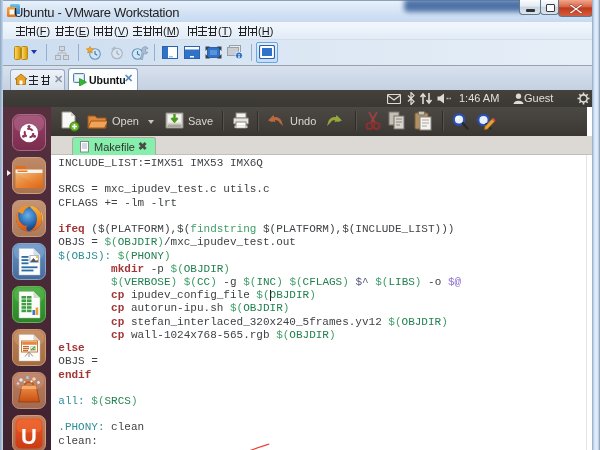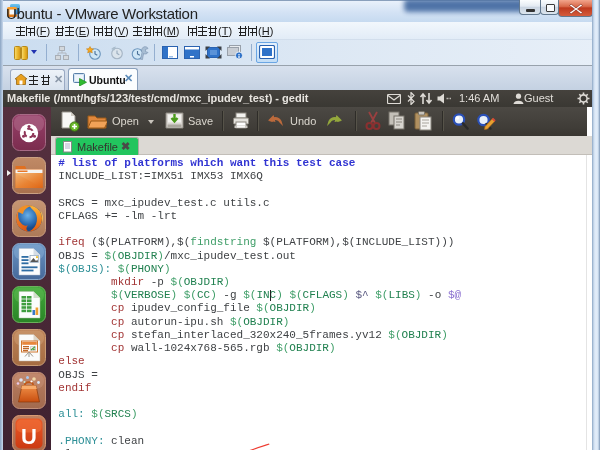--- a/index.html
+++ b/index.html
@@ -1,20 +1,20 @@
 <!DOCTYPE html>
 <html><head><meta charset="utf-8">
 <style>
 html,body{margin:0;padding:0}
 #win{position:relative;width:600px;height:450px;overflow:hidden;background:#e8eef6;font-family:"Liberation Sans",sans-serif}
 .abs{position:absolute}
 
 #titlebar{left:0;top:0;width:600px;height:22px;background:linear-gradient(#e9f1fb,#d3e2f4 55%,#c6daf0);border-top:1px solid #8aa0bc;box-sizing:border-box}
 #blob{left:404px;top:-1px;width:122px;height:13px;background:#40679f;filter:blur(2.5px);opacity:.9;border-radius:4px}
-#title{left:6px;top:5px;font-size:15px;color:#222;letter-spacing:-0.3px}
+#title{left:14px;top:5px;font-size:13px;color:#222;letter-spacing:-0.3px}
 
 .cap{top:0;height:15px;border:1px solid #62788e;border-top:none;box-sizing:border-box;border-radius:0 0 4px 4px;background:linear-gradient(#fbfdfe 0%,#e3eaf2 45%,#c9d4e1 50%,#dce5ee 100%)}
 #bmin{left:519px;width:22px}
 #bmax{left:540px;width:19px}
 #bclose{left:558px;width:35px;height:17px;background:linear-gradient(#f2a58c 0%,#d96a4b 40%,#bf3a1e 50%,#d55c3c 100%)}
 #bmin i{position:absolute;left:6px;top:9px;width:9px;height:3px;background:#333;border-radius:1px}
 #bmax i{position:absolute;left:5px;top:4px;width:7px;height:6px;border:1.5px solid #3a3a3a;border-radius:1px;background:#f8fafc}
 #bclose svg{position:absolute;left:10px;top:3px}
 
 #menubar{left:1px;top:22px;width:598px;height:18px;background:linear-gradient(#f2f7fc,#e2ecf7);border-bottom:1px solid #d2deec;box-sizing:border-box;font-size:11px;color:#1a1a1a}
@@ -53,26 +53,26 @@
 #upanel .wt{position:absolute;left:4px;top:2px;font-size:11px;font-weight:bold;letter-spacing:0px}
 #upanel .ri{position:absolute;top:2px;font-size:11px;color:#e2dfda}
 
 #launcher{position:absolute;left:0;top:17px;width:48px;height:343px;background:linear-gradient(#56303f,#3f2230)}
 .tile{position:absolute;left:8.5px;width:34px;height:37px}
 
 #gtoolbar{position:absolute;left:48px;top:17px;width:536px;height:29px;background:linear-gradient(#4c4944,#403d38 70%,#393631)}
 .gtxt{position:absolute;top:8px;font-size:11px;color:#dbd7cf}
 .gsep{position:absolute;top:4px;width:1px;height:20px;background:#2e2c28;border-right:1px solid #565349}
 #gtabs{position:absolute;left:48px;top:46px;width:541px;height:19px;background:#dcd9d4;border-bottom:1px solid #c2beb8;box-sizing:border-box}
-#gtab{position:absolute;left:4px;top:1px;width:84px;height:18px;background:#22c55e;border:1px solid #aeaaa2;border-bottom:none;border-radius:3px 3px 0 0;box-sizing:border-box}
+#gtab{position:absolute;left:21px;top:1px;width:84px;height:18px;background:#86efac;border:1px solid #aeaaa2;border-bottom:none;border-radius:3px 3px 0 0;box-sizing:border-box}
 #gtab span{position:absolute;left:21px;top:3px;font-size:11px;color:#35332f}
 #textarea{position:absolute;left:48px;top:65px;width:541px;height:295px;background:#fff}
 #code{position:absolute;left:7.3px;top:2px;margin:0;font-family:"Liberation Mono",monospace;font-size:11px;line-height:13.22px;color:#3f4245;white-space:pre}
 .cm{color:#3134d2;font-weight:bold}
-.kw{color:#a23535;font-weight:normal}
+.kw{color:#a23535;font-weight:bold}
 .vg{color:#3f9e68}
 .vn{color:#20804f;font-weight:normal}
 .tg{color:#2d8f96}
 .pp{color:#8a6fd0}
 .ph{color:#55557d}
 </style></head>
 <body>
 <div id="win">
 
   <div class="abs" id="titlebar"></div>
@@ -201,21 +201,20 @@
         <rect x="2" y="3" width="8" height="6" fill="#eef4fa"></rect>
         <path d="M6.5 6.5 L13.5 10.25 L6.5 14 Z" fill="#2fbb2f" stroke="#1a8a1a" stroke-width="0.7"></path>
       </svg>
       <b>Ubuntu</b>
       <span class="tx" style="left:55px;color:#5a8ab8">✕</span>
     </div>
   </div>
 
   <div class="abs" id="vmscreen">
     <div id="upanel">
-      <span class="wt">Makefile (/mnt/hgfs/123/test/cmd/mxc_ipudev_test) - gedit</span>
       <svg class="abs" style="left:384px;top:4px" width="14" height="10">
         <rect x="0.5" y="0.5" width="13" height="9" rx="1" fill="none" stroke="#dedbd6" stroke-width="1.2"></rect>
         <path d="M1 1.5 L7 6 L13 1.5" fill="none" stroke="#dedbd6" stroke-width="1.2"></path>
       </svg>
       <svg class="abs" style="left:404px;top:2px" width="8" height="13">
         <path d="M1 3.5 L7 9.5 L4 12.5 L4 0.5 L7 3.5 L1 9.5" fill="none" stroke="#dedbd6" stroke-width="1.2"></path>
       </svg>
       <svg class="abs" style="left:416px;top:2px" width="14" height="13">
         <path d="M4 12 L4 2 M1.5 5 L4 2 L6.5 5" fill="none" stroke="#dedbd6" stroke-width="1.6"></path>
         <path d="M10 1 L10 11 M7.5 8 L10 11 L12.5 8" fill="none" stroke="#dedbd6" stroke-width="1.6"></path>
@@ -510,21 +509,21 @@
       <div id="gtab">
         <svg style="position:absolute;left:7px;top:3px" width="10" height="12">
             <rect x="0.5" y="0.5" width="8" height="10.5" fill="#fff" stroke="#888"></rect>
             <path d="M2 3 h5 M2 5 h5 M2 7 h5" stroke="#99b" stroke-width="0.8"></path>
           </svg>
         <span>Makefile</span>
         <b style="position:absolute;left:65px;top:2px;font-size:11px;color:#4a4a48">✖</b>
       </div>
     </div>
     <div id="textarea">
-      <pre id="code"><span class="cm"># list of platforms which want this test case</span>
+      <pre id="code">
 INCLUDE_LIST:=IMX51 IMX53 IMX6Q
 
 SRCS = mxc_ipudev_test.c utils.c
 CFLAGS += -lm -lrt
 
 <span class="kw">ifeq</span> ($(PLATFORM),$(<span class="vg">findstring</span> $(PLATFORM),$(INCLUDE_LIST)))
 OBJS = <span class="vg">$(</span><span class="vn">OBJDIR</span><span class="vg">)</span>/mxc_ipudev_test.out
 <span class="tg">$(OBJS):</span> <span class="vg">$(</span><span class="vn">PHONY</span><span class="vg">)</span>
         <span class="kw">mkdir</span> -p <span class="vg">$(</span><span class="vn">OBJDIR</span><span class="vg">)</span>
         <span class="vg">$(</span><span class="vn">VERBOSE</span><span class="vg">)</span> <span class="vg">$(</span><span class="vn">CC</span><span class="vg">)</span> -g <span class="vg">$(</span><span class="vn">INC</span><span class="vg">)</span> <span class="vg">$(</span><span class="vn">CFLAGS</span><span class="vg">)</span> <span class="ph">$^</span> <span class="vg">$(</span><span class="vn">LIBS</span><span class="vg">)</span> -o <span class="pp">$@</span>

